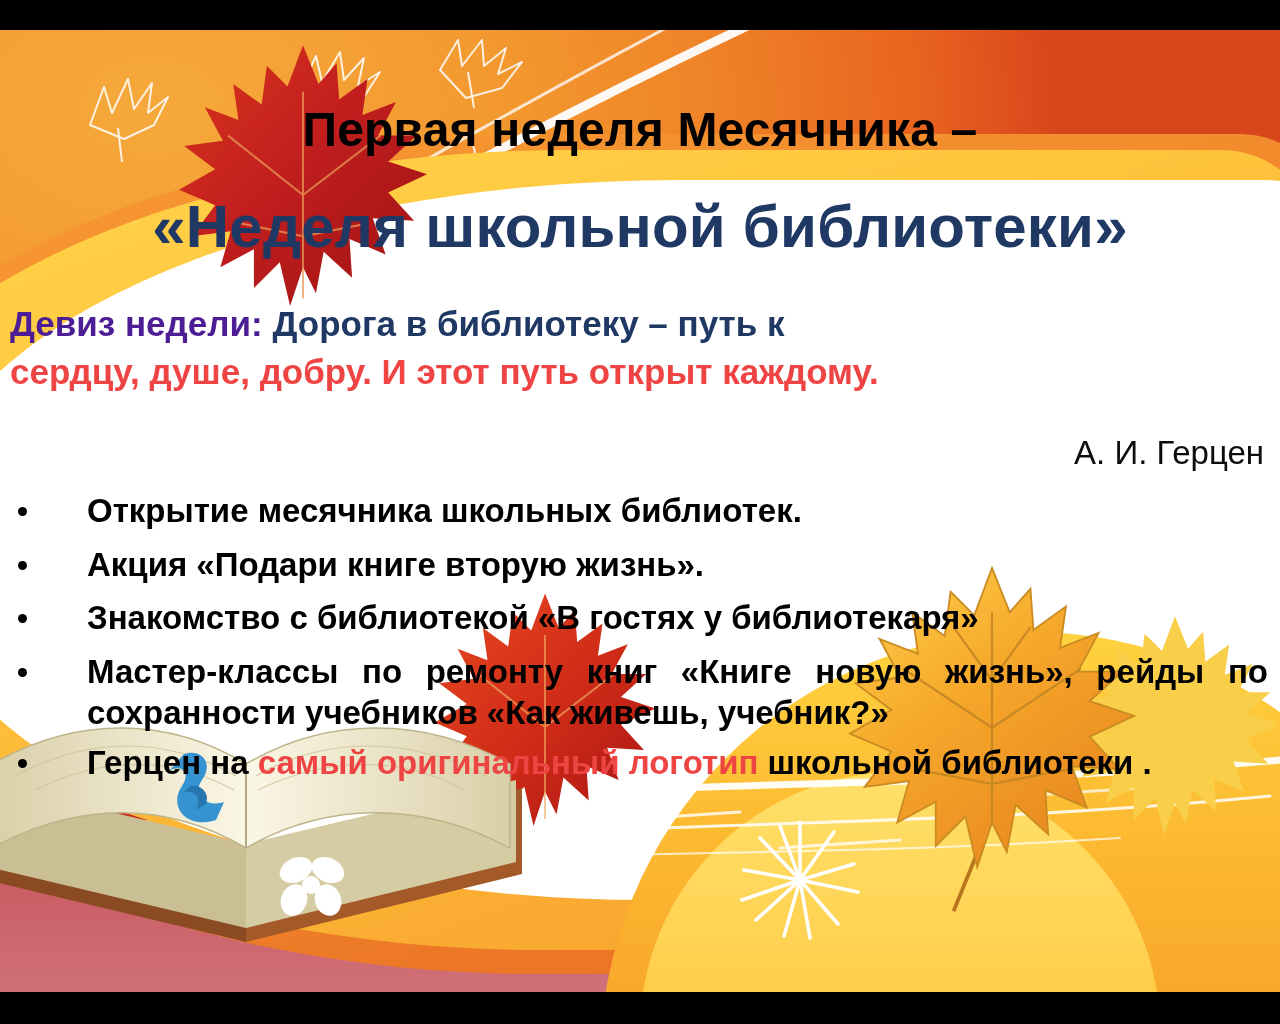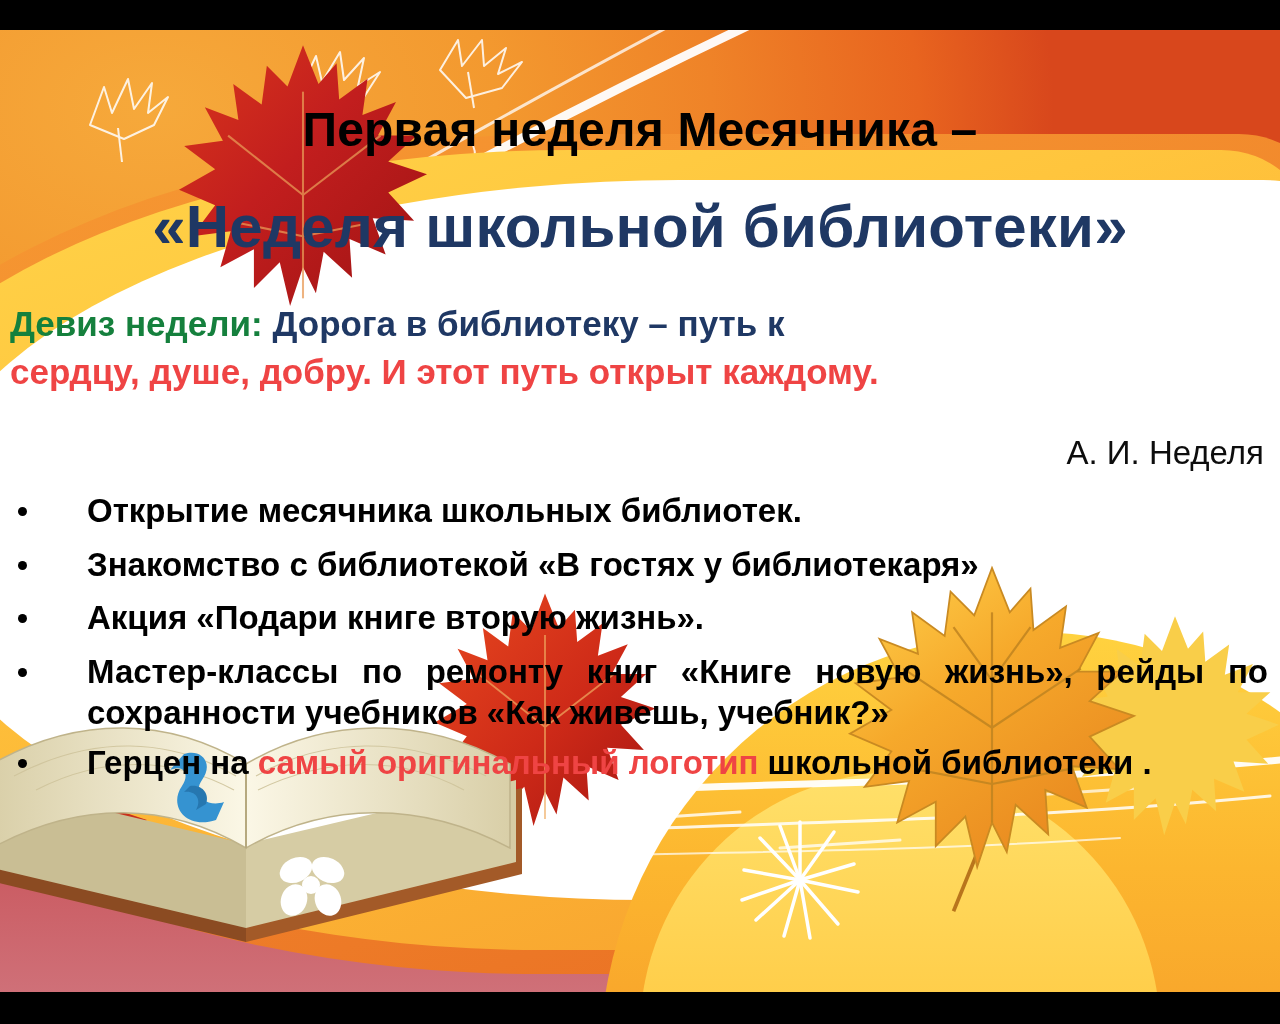--- a/index.html
+++ b/index.html
@@ -117,21 +117,21 @@
     letter-spacing:.2px;line-height:1.05;
     white-space:nowrap;
   }
 
   .devise{
     position:absolute;left:10px;right:14px;top:272px;
     font-size:35px;font-weight:bold;color:#1F3864;
     text-align:justify;line-height:1.26;
     -moz-text-align-last:left;text-align-last:left;
   }
-  .devise .lead{color:#15803d;}
+  .devise .lead{color:#4c1d95;}
   .devise-line2{
     position:absolute;left:10px;right:14px;top:320px;
     font-size:35px;font-weight:bold;color:#ef4444;
     line-height:1.26;
   }
   .author{
     position:absolute;right:16px;top:404px;
     font-size:33px;font-weight:normal;color:#0d0d0d;
   }
 
@@ -365,31 +365,31 @@
 
       <div class="title-line1">Первая неделя Месячника –</div>
 
       <div class="title-line2">«Неделя школьной библиотеки»</div>
 
       <div class="devise">
         <span class="lead">Девиз недели:</span><span> Дорога в библиотеку – путь к</span>
       </div>
       <div class="devise-line2">сердцу, душе, добру. И этот путь открыт каждому.</div>
 
-      <div class="author">А. И. Неделя</div>
+      <div class="author">А. И. Герцен</div>
 
       <ul class="bullets">
         <li>
           <span>Открытие месячника школьных библиотек.</span>
         </li>
         <li>
+          <span>Акция «Подари  книге вторую жизнь».</span>
+        </li>
+        <li>
           <span>Знакомство с библиотекой «В гостях у библиотекаря»</span>
-        </li>
-        <li>
-          <span>Акция «Подари  книге вторую жизнь».</span>
         </li>
         <li class="tight">
           <span>Мастер-классы по ремонту книг «Книге новую жизнь», рейды по сохранности учебников «Как живешь, учебник?»</span>
         </li>
         <li>
           <span>Герцен на </span><span class="red">самый оригинальный логотип</span><span> школьной библиотеки .</span>
         </li>
       </ul>
 
     </div>

